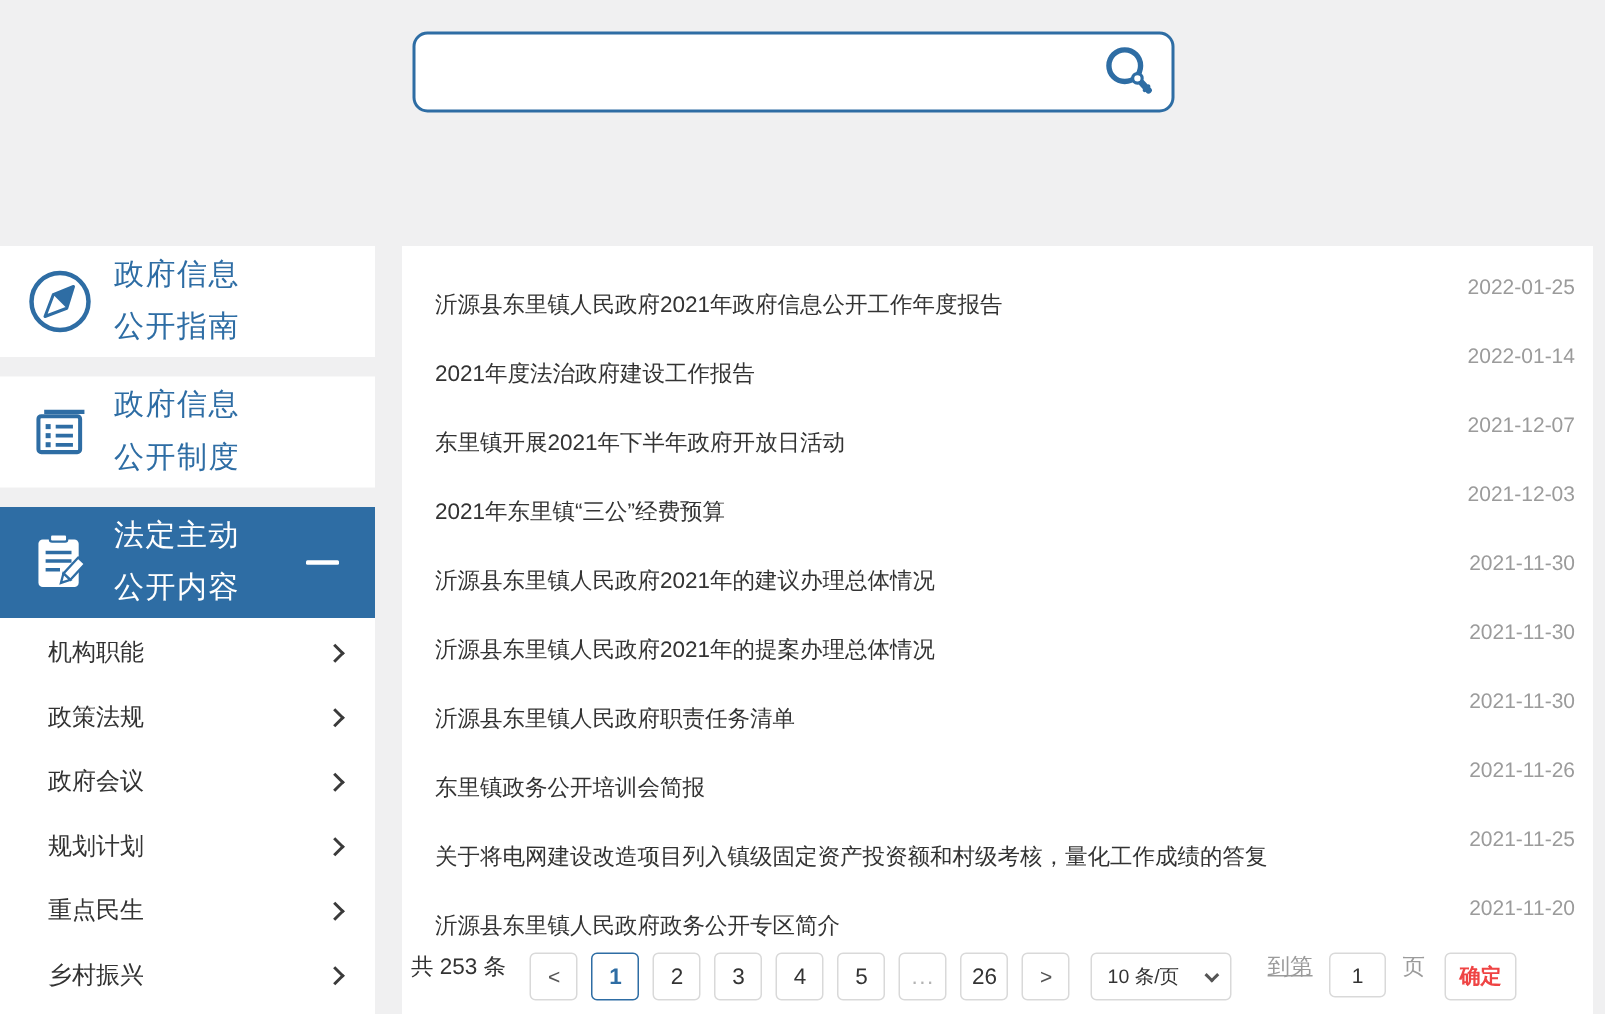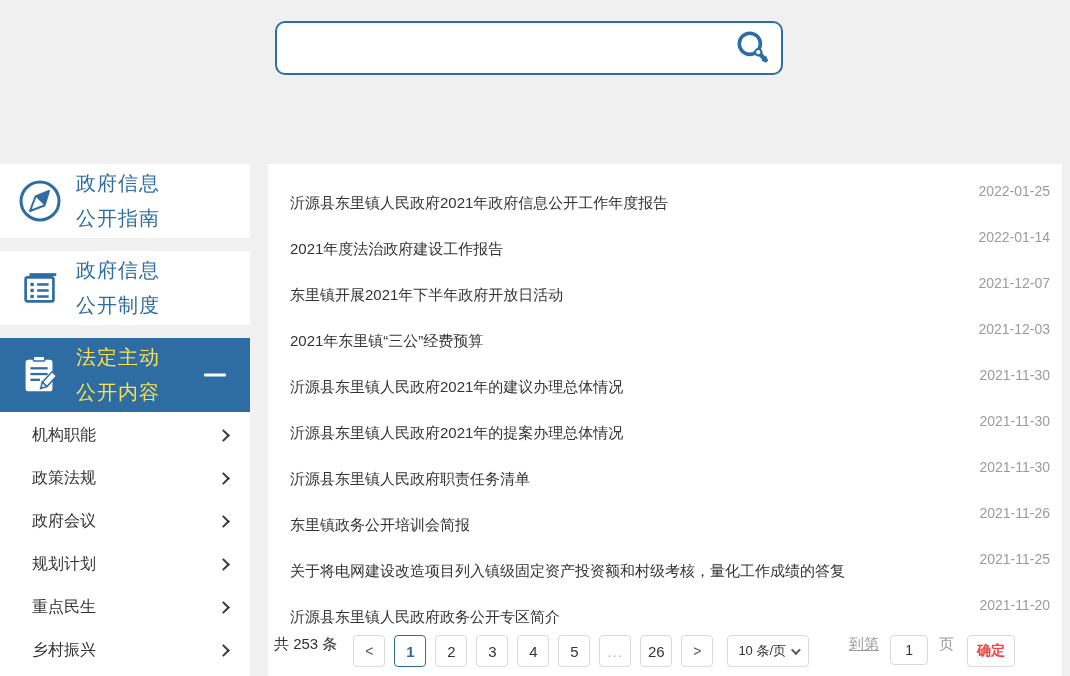--- a/index.html
+++ b/index.html
@@ -35,21 +35,21 @@
   .side-item .icon {
     width:52px; margin-left:14px; flex:none;
     display:flex; align-items:center; justify-content:center; color:#2e6da4;
   }
   .side-item .labels {
     margin-left:10px; font-size:20px; line-height:35px; color:#2e6da4;
     letter-spacing:1px;
   }
   .side-item.active { background:#2e6da4; }
   .side-item.active .icon { color:#fff; }
-  .side-item.active .labels { color:#fde047; }
+  .side-item.active .labels { color:#ffffff; }
   .side-item .minus {
     position:absolute; right:24px; top:50%; transform:translateY(-50%);
     width:22px; height:3px; background:#fff; border-radius:1px;
   }
 
   .submenu {
     position:absolute; left:0; top:412px; width:250px; height:264px;
     background:#fff; padding-top:2px;
   }
   .submenu-item {
@@ -89,30 +89,30 @@
     border:1px solid #d9d9d9; border-radius:4px; background:#fff;
     display:flex; align-items:center; justify-content:center;
     font-size:15px; color:#333; margin-right:9px; cursor:pointer;
     font-family:inherit;
   }
   .pg-btn.arrow { color:#555; font-size:14px; }
   .pg-btn.active { border-color:#2e6da4; color:#2e6da4; font-weight:bold; }
   .pg-btn.ellipsis { color:#b3b3b3; letter-spacing:1px; }
   .page-size {
     height:32px; padding:0 10px; border:1px solid #d9d9d9; border-radius:4px;
-    background:#fff; display:flex; align-items:center; gap:5px;
+    background:#fff; display:flex; align-items:center; gap:17px;
     font-size:13px; color:#333; margin-left:5px; cursor:pointer;
   }
   .chev-down {
     width:7px; height:7px;
     border-right:2px solid #555; border-bottom:2px solid #555;
     transform:rotate(45deg) translateY(-2px);
   }
   .pg-jump-label { font-size:15px; color:#9b9b9b; white-space:nowrap; }
-  .pg-jump-label.prefix { margin-left:40px;text-decoration:underline; }
+  .pg-jump-label.prefix { margin-left:24px;text-decoration:underline; }
   .jump-input {
     width:38px; height:30px; border:1px solid #d9d9d9; border-radius:4px;
     text-align:center; font-size:14px; color:#333; margin:0 11px; outline:none;
     font-family:inherit;
   }
   .confirm-btn {
     height:32px; padding:0 9px; border:1px solid #d9d9d9; border-radius:4px;
     background:#fff; font-size:14px; color:#ef4444; font-weight:bold;
     margin-left:13px; cursor:pointer; font-family:inherit;
   }

